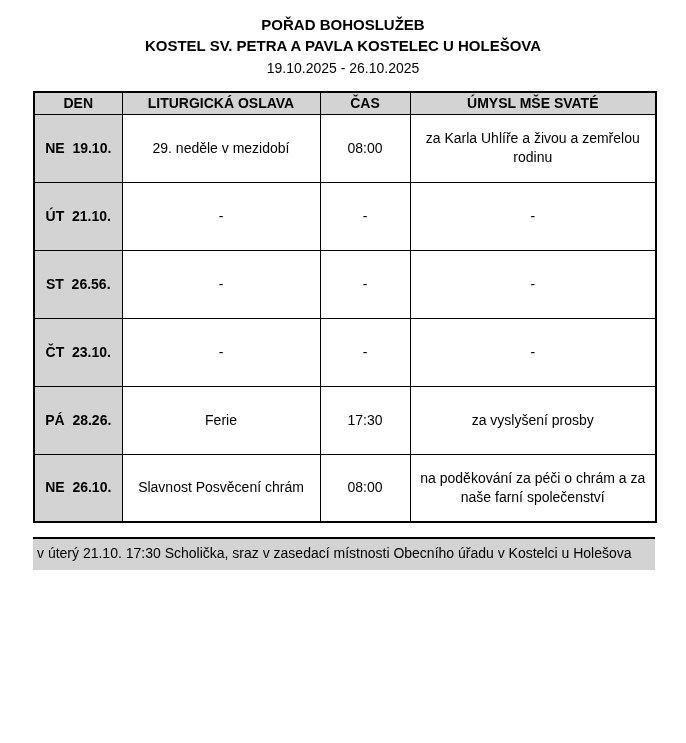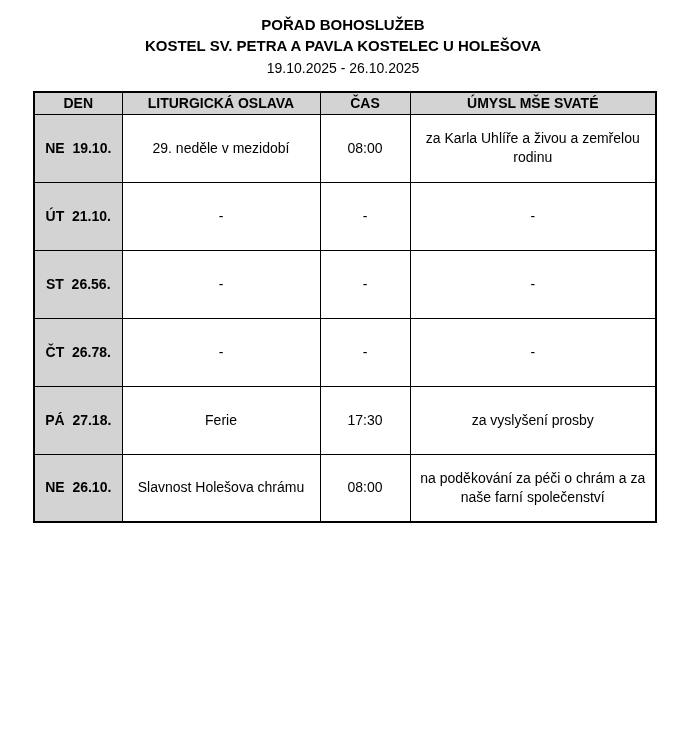--- a/index.html
+++ b/index.html
@@ -113,34 +113,35 @@
         <td>-</td>
         <td>-</td>
       </tr>
       <tr>
         <td class="den">ST  26.56.</td>
         <td>-</td>
         <td>-</td>
         <td>-</td>
       </tr>
       <tr>
-        <td class="den">ČT  26.78.</td>
+        <td class="den">ČT  23.10.</td>
         <td>-</td>
         <td>-</td>
         <td>-</td>
       </tr>
       <tr>
-        <td class="den">PÁ  27.18.</td>
+        <td class="den">PÁ  28.26.</td>
         <td>Ferie</td>
         <td>17:30</td>
         <td>za vyslyšení prosby</td>
       </tr>
       <tr>
         <td class="den">NE  26.10.</td>
-        <td>Slavnost Holešova chrámu</td>
+        <td>Slavnost Posvěcení chrám</td>
         <td>08:00</td>
         <td>na poděkování za péči o chrám a za naše farní společenství</td>
       </tr>
     </tbody>
   </table>
 
+  <div class="footer-note">v úterý 21.10. 17:30 Scholička, sraz v zasedací místnosti Obecního úřadu v Kostelci u Holešova</div>
 
 </div>
 
 </body></html>

